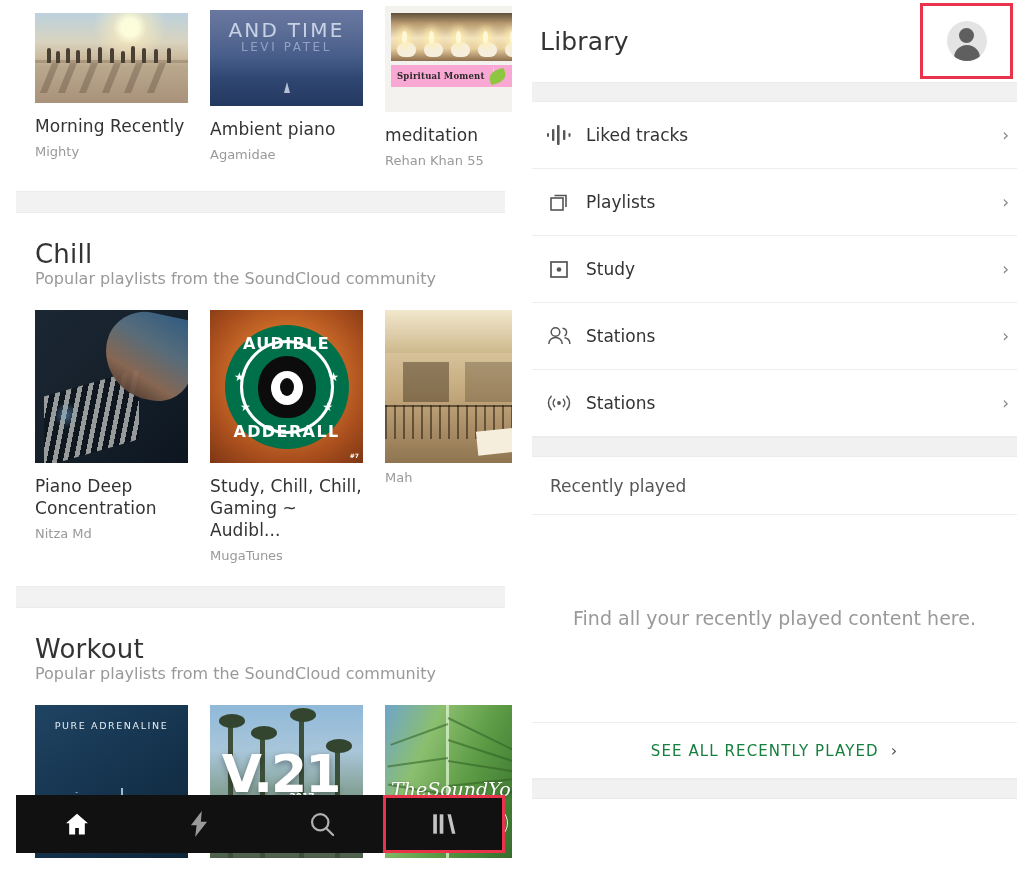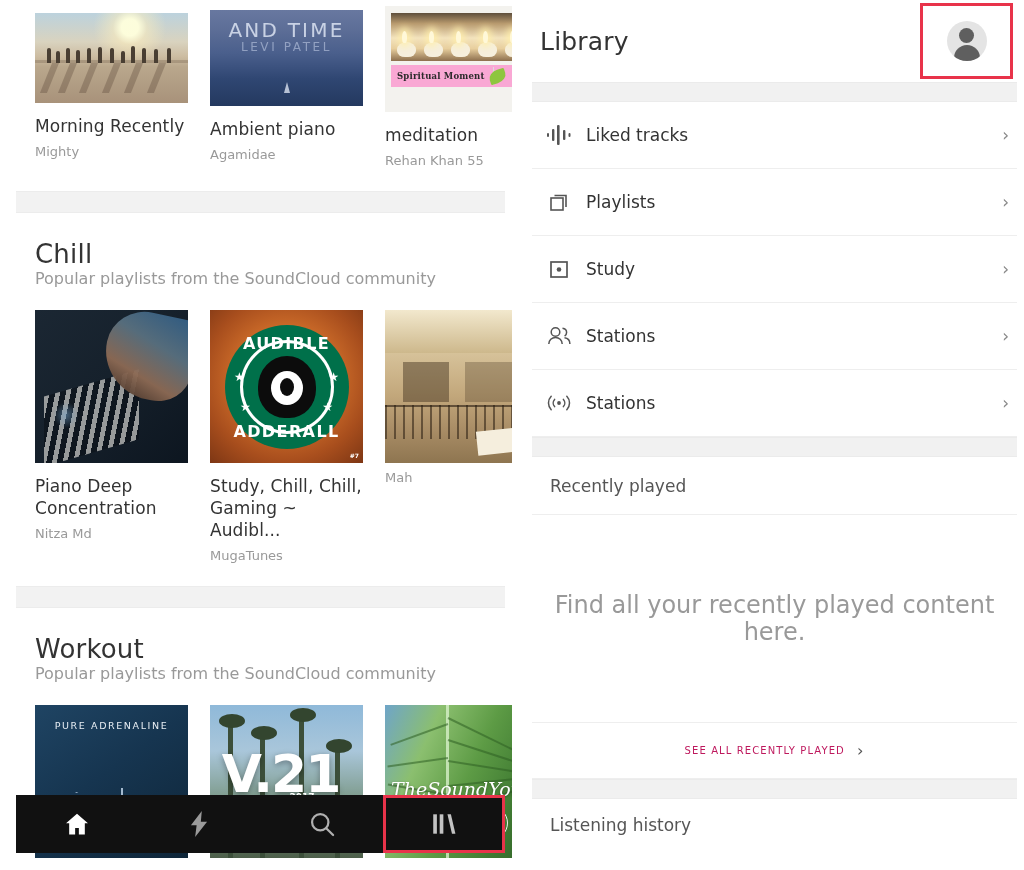--- a/index.html
+++ b/index.html
@@ -276,27 +276,27 @@
     padding-left: 18px;
   }
   .rp-head span { font-size: 17px; color: #555555; }
   .rp-empty {
     height: 208px;
     margin: 0 7px 0 20px;
     display: flex; align-items: center; justify-content: center;
     border-bottom: 1px solid #eeeeee;
     text-align: center;
   }
-  .rp-empty p { font-size: 24px; line-height: 27px; color: #999999; }
+  .rp-empty p { font-size: 19px; line-height: 27px; color: #999999; }
   .rp-seeall {
     height: 56px; margin: 0 7px 0 20px;
     display: flex; align-items: center; justify-content: center;
     border-bottom: 1px solid #eeeeee;
   }
-  .rp-seeall span { font-size: 10px; letter-spacing: 1.1px; color: #be185d; font-weight: 500; }
+  .rp-seeall span { font-size: 15px; letter-spacing: 1.1px; color: #15803d; font-weight: 500; }
   .rp-seeall .chev { margin-left: 12px; font-size: 16px; color: #555; }
   .lh-head {
     height: 40px; display: flex; align-items: flex-start;
     margin: 0 7px 0 20px; padding-left: 18px; padding-top: 16px;
   }
   .lh-head span { font-size: 17px; color: #555555; }
 </style>
 </head>
 <body>
 
@@ -607,19 +607,16 @@
       <p>Find all your recently played content here.</p>
     </div>
 
     <div class="rp-seeall">
       <span>SEE ALL RECENTLY PLAYED</span>
       <span class="chev">›</span>
     </div>
 
     <div class="gap-band"></div>
 
-    <div class="lh-head">
-      <span>Listening history</span>
-    </div>
 
   </div>
 
 </div>
 
 </body></html>

